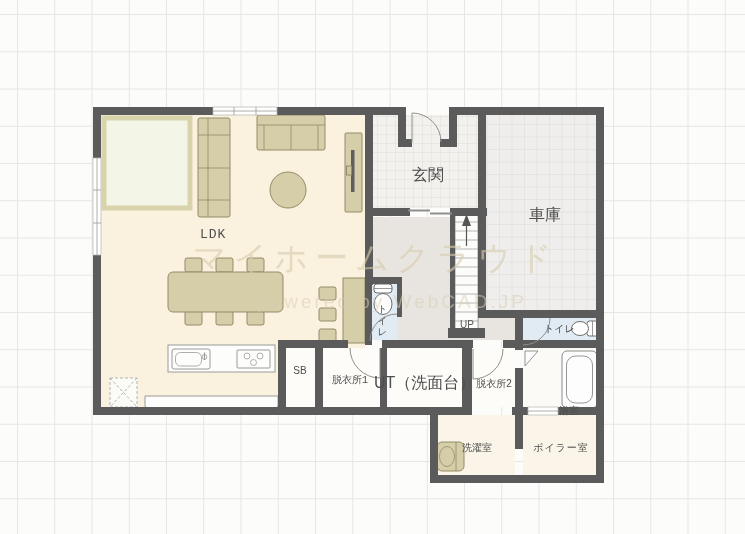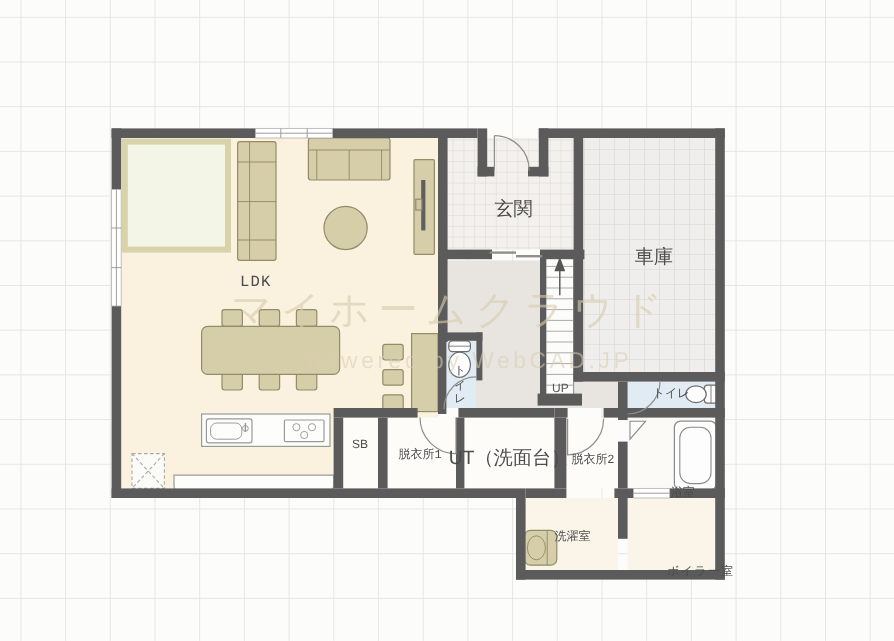--- a/index.html
+++ b/index.html
@@ -220,19 +220,19 @@
     <div class="lbl" style="left:404px;top:166px;width:48px;">玄関</div>
     <div class="lbl" style="left:521px;top:206px;width:48px;">車庫</div>
     <div class="lbl" style="left:285px;top:365px;width:30px;font-size:10px;">SB</div>
     <div class="lbl" style="left:318px;top:375px;width:64px;font-size:10px;font-family:Liberation Mono, monospace;">脱衣所1</div>
     <div class="lbl" style="left:374px;top:374px;width:100px;">UT（洗面台）</div>
     <div class="lbl" style="left:462px;top:378px;width:64px;font-size:10px;">脱衣所2</div>
     <div class="lbl v" style="left:377px;top:294px;height:44px;font-size:9.5px;">トイレ</div>
     <div class="lbl" style="left:544px;top:323px;font-size:10px;">トイレ</div>
     <div class="lbl" style="left:549px;top:373px;width:40px;font-size:10px;margin-top:32px;">浴室</div>
     <div class="lbl" style="left:447px;top:442px;width:60px;font-size:10px;text-align:center;">洗濯室</div>
-    <div class="lbl" style="left:544px;top:442px;width:80px;font-size:10px;letter-spacing:1px;margin-top:29px;">ボイラー室</div>
+    <div class="lbl" style="left:521px;top:442px;width:80px;font-size:10px;letter-spacing:1px;">ボイラー室</div>
     <div class="lbl" style="left:458px;top:319px;width:18px;font-size:10px;color:#565656;">UP</div>
 
     <div class="wm wm1">マイホームクラウド</div>
     <div class="wm wm2">powered by WebCAD.JP</div>
   </div>
 </div>
 
 </body></html>

